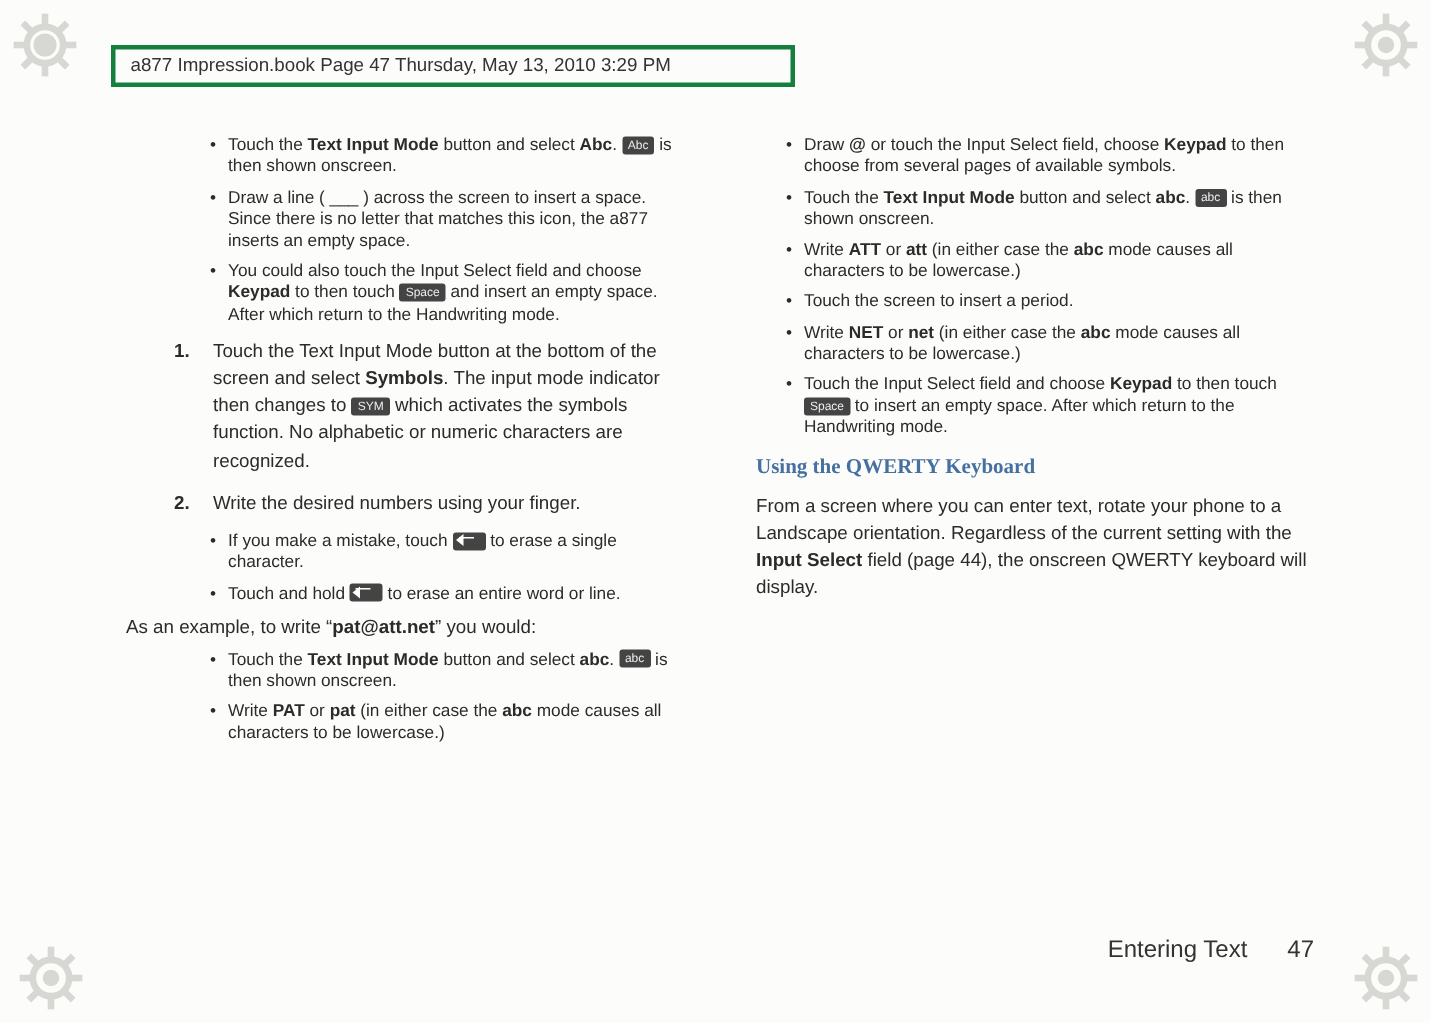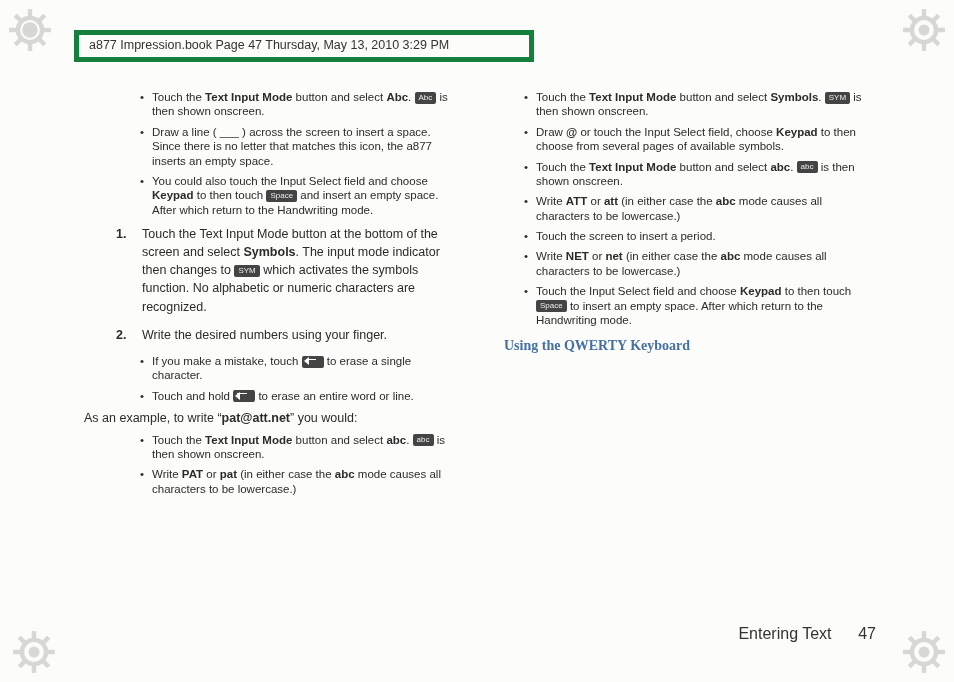--- a/index.html
+++ b/index.html
@@ -34,21 +34,21 @@
     height: 100%;
     display: block;
   }
   .gear circle.core { fill: #d7d7d3; }
 
   .header-box {
     position: absolute;
     top: 30px;
     left: 74px;
     width: 430px;
-    border: 5px solid #15803d;
+    border: 3px solid #15803d;
     padding: 3px 10px;
     font-size: 12.5px;
     color: #333;
   }
 
   .cols {
     position: absolute;
     top: 90px;
     left: 78px;
     width: 800px;
@@ -323,23 +323,20 @@
       </li>
       <li>
         <span>Write </span><span class="b">PAT</span><span> or </span><span class="b">pat</span><span> (in either case the </span><span class="b">abc</span><span> mode causes all characters to be lowercase.)</span>
       </li>
     </ul>
   </div>
 
   <div class="col">
     <ul class="bullets right">
       <li>
-        <span>Touch the </span><span class="b">Text Input Mode</span><span> button and select </span><span class="b">Symbols</span><span>. </span><span class="kbd">SYM</span><span> is then shown onscreen.</span>
-      </li>
-      <li>
         <span>Draw </span><span class="b">@</span><span> or touch the Input Select field, choose </span><span class="b">Keypad</span><span> to then choose from several pages of available symbols.</span>
       </li>
       <li>
         <span>Touch the </span><span class="b">Text Input Mode</span><span> button and select </span><span class="b">abc</span><span>. </span><span class="kbd">abc</span><span> is then shown onscreen.</span>
       </li>
       <li>
         <span>Write </span><span class="b">ATT</span><span> or </span><span class="b">att</span><span> (in either case the </span><span class="b">abc</span><span> mode causes all characters to be lowercase.)</span>
       </li>
       <li>
         <span>Touch the screen to insert a period.</span>
@@ -347,20 +344,23 @@
       <li>
         <span>Write </span><span class="b">NET</span><span> or </span><span class="b">net</span><span> (in either case the </span><span class="b">abc</span><span> mode causes all characters to be lowercase.)</span>
       </li>
       <li>
         <span>Touch the Input Select field and choose </span><span class="b">Keypad</span><span> to then touch </span><span class="kbd">Space</span><span> to insert an empty space. After which return to the Handwriting mode.</span>
       </li>
     </ul>
 
     <div class="section-h r">Using the QWERTY Keyboard</div>
 
+    <div style="font-size:12.5px; line-height:1.45; padding-right:4px;">
+      <span>From a screen where you can enter text, rotate your phone to a Landscape orientation. Regardless of the current setting with the </span><span class="b">Input Select</span><span> field (page 44), the onscreen QWERTY keyboard will display.</span>
+    </div>
   </div>
 </div>
 
 <div class="footer">
   <span>Entering Text</span>
   &nbsp;&nbsp;&nbsp;&nbsp;
   <span>47</span>
 </div>
 
 </div>

